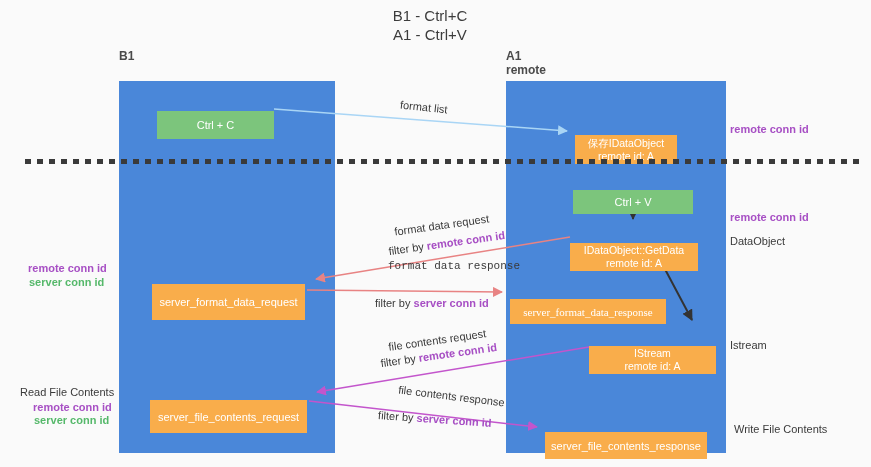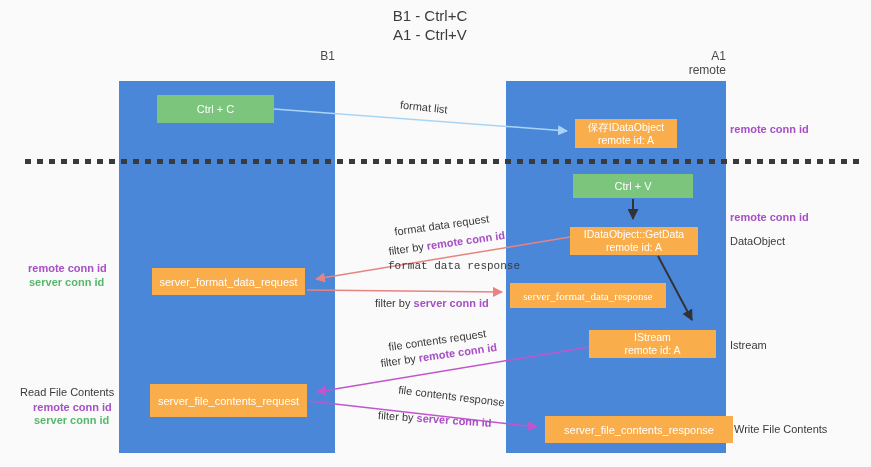--- a/index.html
+++ b/index.html
@@ -2,46 +2,46 @@
 <html><head>
 <meta charset="utf-8">
 <style>
   html,body{margin:0;padding:0;}
   body{font-family:"Liberation Sans","DejaVu Sans",sans-serif;background:#fafafa;}
   #canvas{position:relative;width:871px;height:467px;background:#fafafa;overflow:hidden;}
 
   .title{position:absolute;left:0;top:6px;width:860px;text-align:center;
          font-size:15px;line-height:19px;color:#3c3c3c;}
 
-  .col-header{position:absolute;text-align:right;font-size:12px;line-height:13.5px;color:#4a4a4a;}
+  .col-header{position:absolute;text-align:left;font-size:12px;line-height:13.5px;color:#4a4a4a;font-weight:bold;}
   #hdr-left{left:119px;top:50px;width:216px;}
   #hdr-right{left:506px;top:50px;width:220px;}
 
   .column{position:absolute;top:81px;height:372px;background:#4a87d9;}
   #col-left{left:119px;width:216px;}
   #col-right{left:506px;width:220px;}
 
   svg.arrows{position:absolute;left:0;top:0;z-index:3;}
 
   .box{position:absolute;z-index:4;display:flex;flex-direction:column;align-items:center;
-       justify-content:center;color:#fff;text-align:center;}
+       justify-content:center;color:#fff;text-align:center;margin-top:16px;}
   .box.orange{background:#f9ad4b;}
   .box.green{background:#7cc57c;}
   .box .l1,.box .l2{font-size:10.5px;line-height:13px;white-space:nowrap;}
   .box.single{font-size:11px;}
 
   #box-ctrl-c{left:157px;top:95px;width:117px;height:28px;}
   #box-save{left:575px;top:119px;width:102px;height:29px;}
   #box-ctrl-v{left:573px;top:174px;width:120px;height:24px;}
   #box-getdata{left:570px;top:227px;width:128px;height:28px;}
-  #box-sfdreq{left:152px;top:268px;width:153px;height:27px;}
+  #box-sfdreq{left:152px;top:268px;width:153px;height:36px;}
   #box-sfdres{left:510px;top:283px;width:156px;height:25px;font-family:Liberation Serif, serif;}
   #box-istream{left:589px;top:330px;width:127px;height:28px;}
   #box-sfcreq{left:150px;top:384px;width:157px;height:33px;}
-  #box-sfcres{left:545px;top:416px;width:188px;height:27px;}
+  #box-sfcres{left:545px;top:416px;width:162px;height:27px;}
 
   .lbl{position:absolute;z-index:5;font-size:11px;color:#3a3a3a;white-space:nowrap;}
   .purple{color:#a74fc4;font-weight:700;}
   .greentx{color:#55b86a;font-weight:700;}
 
   #lbl-format-list{left:400px;top:101px;transform:rotate(6deg);}
   #lbl-fdreq{left:394px;top:219px;transform:rotate(-8deg);}
   #lbl-fdreq-filter{left:388px;top:237px;transform:rotate(-8deg);}
   #lbl-fdres{left:388px;top:260px;font-family:Liberation Mono, monospace;}
   #lbl-fdres-filter{left:375px;top:297px;}

